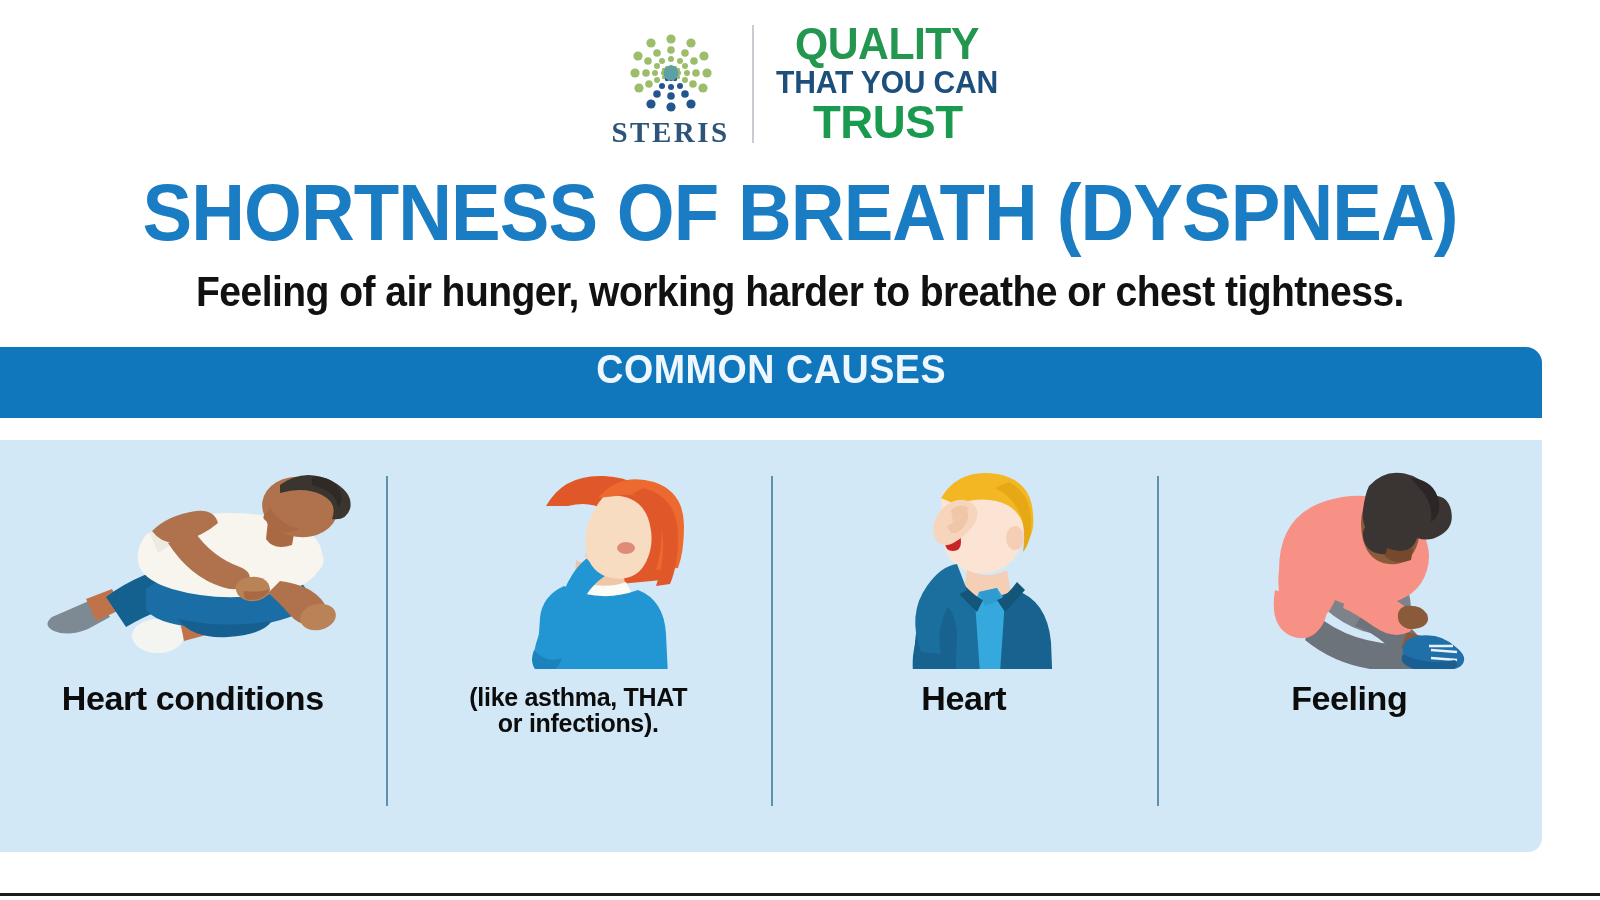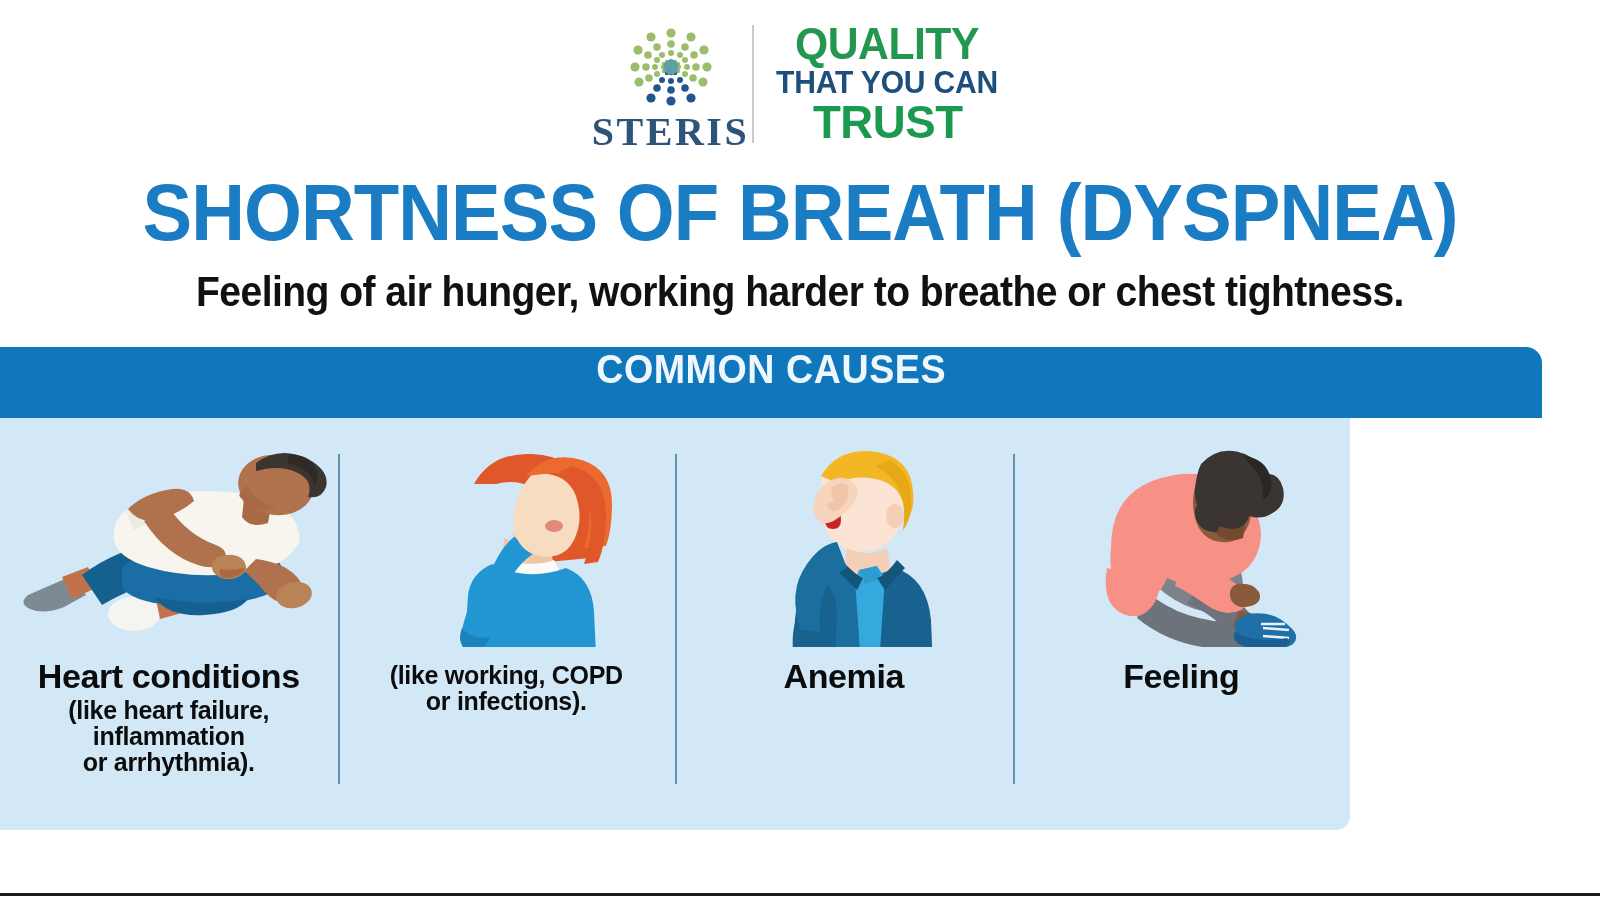--- a/index.html
+++ b/index.html
@@ -32,21 +32,21 @@
     display: flex;
     flex-direction: column;
     align-items: center;
     justify-content: flex-start;
     padding-top: 4px;
   }
   .starburst { position: relative; width: 112px; height: 96px; }
   .starburst svg { display: block; }
   .steris-word {
     font-family: "Liberation Serif", serif;
-    font-size: 40px;
+    font-size: 29px;
     font-weight: 700;
     letter-spacing: 2.5px;
     color: #2d5479;
     line-height: 1;
     margin-top: -4px;
   }
   .logo-divider {
     width: 2px;
     height: 118px;
     background: #c7ccd2;
@@ -123,22 +123,22 @@
     color: #eef7fd;
     font-size: 40px;
     font-weight: 700;
     letter-spacing: 0.6px;
     transform: scaleX(0.94);
   }
 
   
   .panel {
     position: absolute;
-    top: 418px; left: 0;
-    width: 1350px; height: 412px;
+    top: 440px; left: 0;
+    width: 1542px; height: 412px;
     background: #d3e8f7;
     border-bottom-right-radius: 14px;
     display: flex;
   }
   .col {
     position: relative;
     flex: 1 1 0;
     display: flex;
     flex-direction: column;
     align-items: center;
@@ -331,22 +331,20 @@
           <path d="M242 38 q10 18 30 22 q-16 8 -30 -2 q-8 -8 0 -20 z" fill="#a96a43"></path>
 
           <path d="M240 42 q-8 6 -2 10 q6 3 10 -3 z" fill="#a96a43"></path>
 
           <path d="M252 16 q24 -18 52 -4 q22 12 18 28 q-4 12 -18 10 q6 -16 -10 -24 q-18 -9 -42 -2 z" fill="#3b3530"></path>
           <path d="M284 8 q20 -2 28 14 q4 10 -2 16 q-2 -16 -26 -22 z" fill="#2f2a26"></path>
         </svg>
       </div>
       <div class="cap">
         <span class="cap-title">Heart conditions</span>
-        <span class="cap-sub">(like heart failure, inflammation
-or arrhythmia).</span>
       </div>
     </div>
 
     <div class="col">
       <div class="art">
         <svg width="240" height="205" viewBox="0 0 240 205" aria-hidden="true">
 
           <path d="M88 42 q18 -32 58 -30 q44 2 56 38 q8 28 2 66 l-42 4 q10 -40 -4 -62 q-16 -24 -48 -16 z" fill="#e0582a"></path>
 
           <path d="M118 96 q22 12 44 4 l6 22 l-52 6 z" fill="#f0c6a8"></path>
@@ -371,21 +369,21 @@
 
           <path d="M146 32 q34 -4 44 22 q8 24 -2 44 q-10 20 -34 16 q-22 -4 -26 -28 q-4 -28 18 -54 z" fill="#f8dcc2"></path>
 
           <ellipse cx="168" cy="84" rx="9" ry="6" fill="#e08a7a"></ellipse>
 
           <path d="M140 34 q22 -26 56 -16 q30 10 30 44 q0 26 -6 42 l-22 2 q10 -34 2 -56 q-10 -24 -42 -18 z" fill="#ec6a30"></path>
           <path d="M186 24 q34 10 34 48 q0 30 -8 48 l-14 2 q12 -36 4 -62 q-8 -26 -28 -30 z" fill="#e0582a"></path>
         </svg>
       </div>
       <div class="cap">
-        <span class="cap-sub">(like working, COPD
+        <span class="cap-sub">(like asthma, THAT
 or infections).</span>
       </div>
     </div>
 
     <div class="col">
       <div class="art">
         <svg width="210" height="205" viewBox="0 0 210 205" aria-hidden="true">
 
           <path d="M84 28 q30 -20 58 -4 q24 14 22 44 q-2 28 -24 38 q-26 10 -46 -8 q-18 -18 -10 -70 z" fill="#fbe4d3"></path>
 
@@ -413,21 +411,21 @@
           <path d="M86 140 q-28 14 -32 52 q-2 26 8 34 l34 -2 l2 -56 q-2 -20 -12 -28 z" fill="#17628f"></path>
 
           <path d="M62 188 q-14 -38 6 -66 q14 -20 30 -22 l10 26 q-18 8 -24 28 q-6 18 -2 36 z" fill="#1b6f9e"></path>
 
           <path d="M84 44 q16 -14 30 -4 q10 10 -2 24 q-6 8 -16 14 q-14 8 -20 -4 q-6 -14 8 -30 z" fill="#f6d5bc"></path>
           <path d="M92 46 q10 -8 18 -2 q-6 8 -16 14 z" fill="#f0c6a8"></path>
           <path d="M88 62 q12 -6 20 -16 q4 10 -6 20 q-10 8 -14 -4 z" fill="#f0c6a8"></path>
         </svg>
       </div>
       <div class="cap">
-        <span class="cap-title">Anemia</span>
+        <span class="cap-title">Heart</span>
         <span class="cap-sub"></span>
       </div>
     </div>
 
     <div class="col">
       <div class="art">
         <svg width="260" height="205" viewBox="0 0 260 205" aria-hidden="true">
 
           <path d="M96 150 q40 34 104 30 l6 26 q-74 8 -120 -30 z" fill="#6d737b"></path>
 

